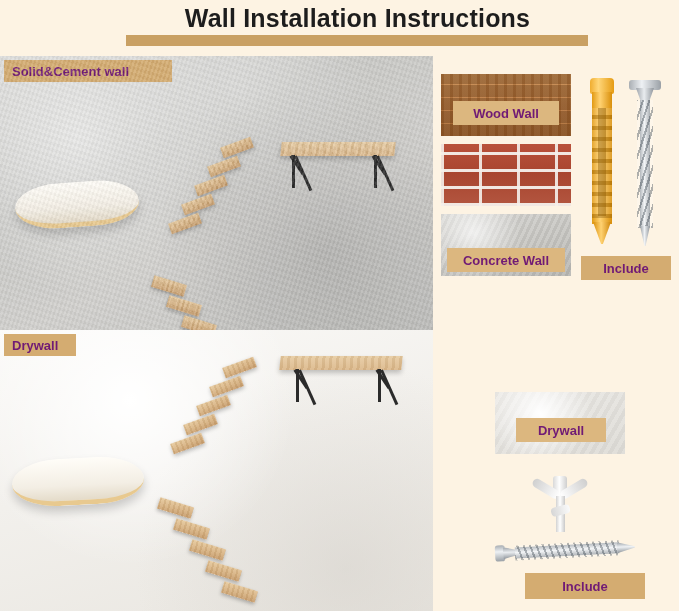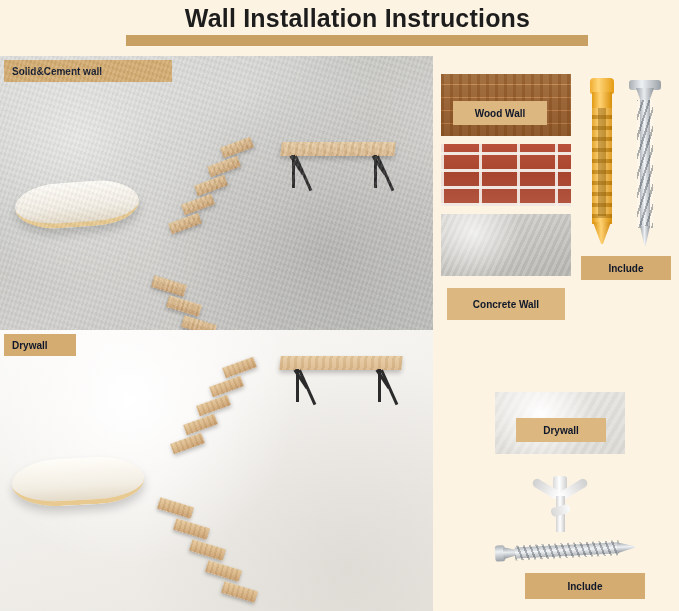--- a/index.html
+++ b/index.html
@@ -49,22 +49,22 @@
     color: #1d1d1d;
     letter-spacing: 0.2px;
     z-index: 3;
     font-family: "Liberation Sans", sans-serif;
   }
 
   
   .chip {
     position: absolute;
     background: #d4ac71;
-    color: #0f172a;
-    font-size: 10px;
+    color: #701a75;
+    font-size: 13px;
     font-weight: bold;
     display: flex;
     align-items: center;
     justify-content: center;
     padding: 2px 8px;
     box-sizing: border-box;
     white-space: nowrap;
   }
   .chip-light {
     background: #dcb77f;
@@ -257,26 +257,26 @@
     </div>
 
     <div class="hammock" style="left:12px; top:128px; width:132px; height:42px; transform:rotate(-3deg);"></div>
 
     <div class="chip" style="left:4px; top:4px; width:72px; height:22px; justify-content:flex-start;">Drywall</div>
   </div>
 
   <div class="panel" id="panel-right-top">
 
     <div class="swatch swatch-wood" style="left:8px; top:18px; width:130px; height:62px;"></div>
-    <div class="chip chip-light" style="left:20px; top:45px; width:94px; height:24px;">Wood Wall</div>
+    <div class="chip chip-light" style="left:20px; top:45px; width:106px; height:24px;">Wood Wall</div>
 
     <div class="swatch swatch-brick" style="left:8px; top:88px; width:130px; height:62px;"></div>
 
     <div class="swatch swatch-concrete" style="left:8px; top:158px; width:130px; height:62px;"></div>
-    <div class="chip chip-light" style="left:14px; top:192px; width:118px; height:32px;margin-top:40px;">Concrete Wall</div>
+    <div class="chip chip-light" style="left:14px; top:192px; width:118px; height:24px;">Concrete Wall</div>
 
     <div style="position:absolute; left:154px; top:22px; width:30px; height:165px;">
       <div style="position:absolute;left:3px;top:0;width:24px;height:16px;border-radius:4px 4px 2px 2px;background:linear-gradient(90deg,#f0ad30 0%,#ffd679 35%,#e59b13 100%);"></div>
       <div style="position:absolute;left:5px;top:14px;width:20px;height:132px;background:linear-gradient(90deg,#e29a12 0%,#ffd272 40%,#d98f0b 100%);"></div>
       <div style="position:absolute;left:5px;top:30px;width:20px;height:110px;background:repeating-linear-gradient(0deg, rgba(120,75,0,0.32) 0 4px, rgba(255,255,255,0.12) 4px 11px);"></div>
       <div style="position:absolute;left:11px;top:30px;width:8px;height:108px;background:rgba(140,88,0,0.45);"></div>
       <div style="position:absolute;left:6px;top:144px;width:18px;height:22px;background:linear-gradient(90deg,#d98f0b 0%,#ffd272 45%,#cf860a 100%);clip-path:polygon(0 0,100% 0,55% 100%,45% 100%);"></div>
     </div>
 
     <div style="position:absolute; left:196px; top:24px; width:32px; height:170px;">

